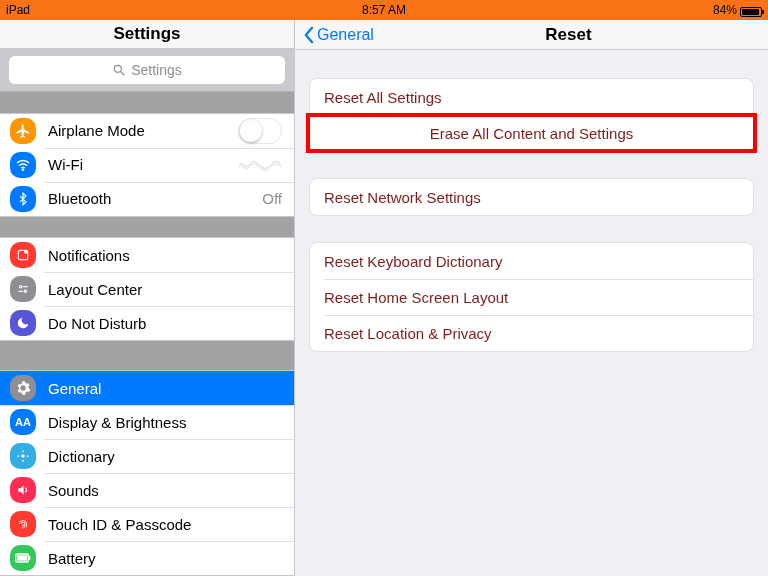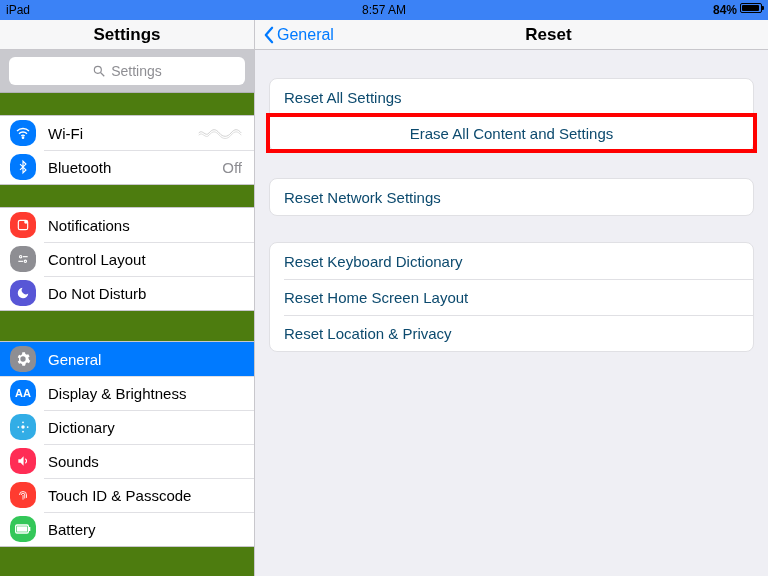--- a/index.html
+++ b/index.html
@@ -8,37 +8,37 @@
     font-family: -apple-system, "Helvetica Neue", Helvetica, Arial, sans-serif;
     background: #efeff4;
     overflow: hidden;
     color: #000;
   }
   .statusbar {
     height: 20px;
     display: flex; align-items: center; justify-content: space-between;
     padding: 0 6px;
     font-size: 12px;
-    background: #3b82f6;
+    background: #f97316;
   }
   .statusbar .center { position: absolute; left: 50%; transform: translateX(-50%); font-weight: 500; }
-  .statusbar .right { display: flex; align-items: flex-start; gap: 3px; font-weight: bold; }
+  .statusbar .right { display: flex; align-items: flex-end; gap: 3px; }
   .batt { display: inline-block; width: 22px; height: 10px; border: 1px solid #000; border-radius: 2px; position: relative; }
   .batt::after { content: ""; position: absolute; right: -3px; top: 2px; width: 2px; height: 4px; background: #000; border-radius: 0 1px 1px 0; }
   .batt .fill { position: absolute; left: 1px; top: 1px; bottom: 1px; width: 84%; background: #000; border-radius: 1px; }
 
   .container {
     display: flex;
     height: 556px;
   }
   .sidebar {
-    width: 255px;
+    width: 295px;
     border-right: 1px solid #c8c7cc;
     display: flex; flex-direction: column;
-    background: #4d7c0f;
+    background: #a3a3a3;
   }
   .sidebar-header {
     height: 30px;
     display: flex; align-items: center; justify-content: center;
     font-weight: 600; font-size: 17px;
     background: #f7f7f8;
     border-bottom: 1px solid #c8c7cc;
   }
   .search-wrap {
     padding: 7px 9px;
@@ -118,21 +118,21 @@
     background: #fff;
     border: 1px solid #e0e0e4;
     border-radius: 8px;
     margin-top: 26px;
     overflow: visible;
   }
   .dgroup:first-child { margin-top: 28px; }
   .drow {
     height: 36px; display: flex; align-items: center;
     padding: 0 14px;
-    color: #0c4a6e; font-size: 15px;
+    color: #7f1d1d; font-size: 15px;
     position: relative;
   }
   .drow + .drow::before {
     content: ""; position: absolute; left: 14px; right: 0; top: 0;
     height: 1px; background: #e0e0e4;
   }
   .highlight-wrap {
     position: relative;
     justify-content: center;
   }
@@ -174,20 +174,31 @@
             <circle cx="10" cy="10" r="6" stroke="#8e8e93" stroke-width="2" fill="none"></circle>
             <line x1="15" y1="15" x2="21" y2="21" stroke="#8e8e93" stroke-width="2"></line>
           </svg>
         <span>Settings</span>
       </div>
     </div>
 
     <div class="gap"></div>
     <div class="group">
       <div class="row">
+        <span class="ic c-orange">
+            <svg width="16" height="16" viewBox="0 0 24 24" fill="#fff">
+              <path d="M21 16v-2l-8-5V3.5a1.5 1.5 0 0 0-3 0V9l-8 5v2l8-2.5V19l-2 1.5V22l3.5-1L15 22v-1.5L13 19v-5.5l8 2.5z"></path>
+            </svg>
+          </span>
+        <span class="label">Airplane Mode</span>
+        <span class="toggle">
+            <span class="knob"></span>
+          </span>
+      </div>
+      <div class="row">
         <span class="ic c-blue">
             <svg width="16" height="16" viewBox="0 0 24 24" fill="none" stroke="#fff" stroke-width="2">
               <path d="M3 9c5-5 13-5 18 0"></path>
               <path d="M6 13c3.3-3.3 8.7-3.3 12 0"></path>
               <path d="M9.5 16.5c1.4-1.4 3.6-1.4 5 0"></path>
               <circle cx="12" cy="19" r="1" fill="#fff"></circle>
             </svg>
           </span>
         <span class="label">Wi-Fi</span>
         <svg class="scribble" viewBox="0 0 60 16">
@@ -219,21 +230,21 @@
       </div>
       <div class="row">
         <span class="ic c-gray">
             <svg width="14" height="14" viewBox="0 0 24 24" fill="none" stroke="#fff" stroke-width="2">
               <circle cx="8" cy="8" r="2"></circle>
               <line x1="12" y1="8" x2="20" y2="8"></line>
               <circle cx="16" cy="16" r="2"></circle>
               <line x1="4" y1="16" x2="12" y2="16"></line>
             </svg>
           </span>
-        <span class="label">Control Layout</span>
+        <span class="label">Layout Center</span>
       </div>
       <div class="row">
         <span class="ic c-indigo">
             <svg width="14" height="14" viewBox="0 0 24 24" fill="#fff">
               <path d="M21 12.8A9 9 0 1 1 11.2 3a7 7 0 0 0 9.8 9.8z"></path>
             </svg>
           </span>
         <span class="label">Do Not Disturb</span>
       </div>
     </div>

